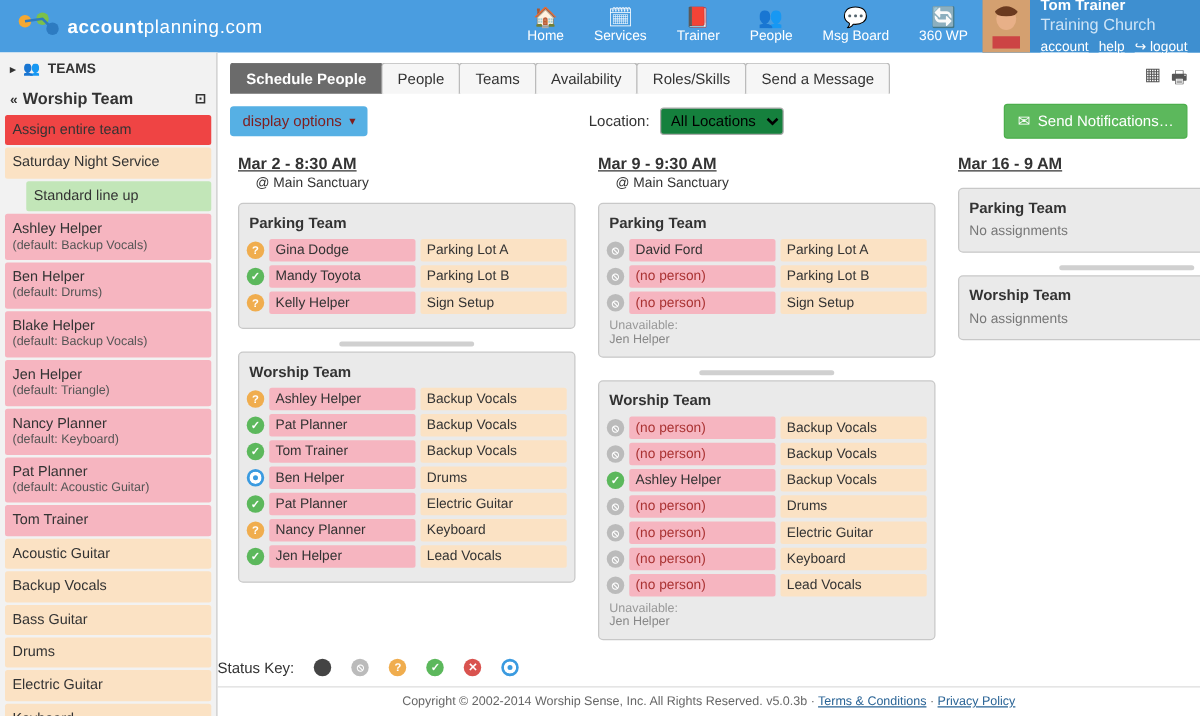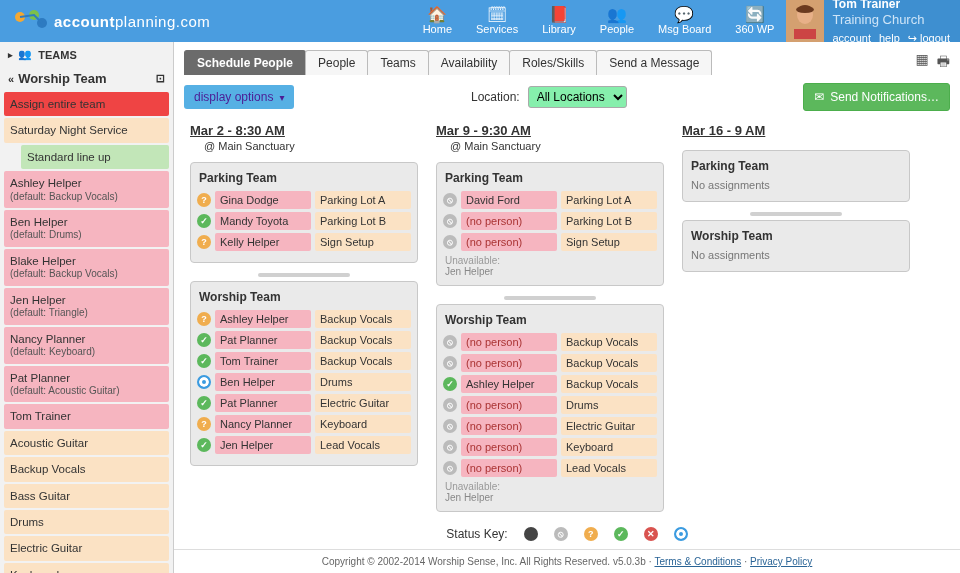--- a/index.html
+++ b/index.html
@@ -40,28 +40,28 @@
 .c-peach { background:#fbe2c4; }
 .c-green { background:#c2e6b8;margin-left:17px; }
 .c-pink { background:#f6b5c0; }
 
 .main { flex:1; display:flex; flex-direction:column; overflow:hidden; }
 .tabs-row { display:flex; align-items:center; padding:8px 10px 0 10px; gap:0; }
 .tab { border:1px solid #bbb; border-bottom:none; padding:5px 12px; font-size:12px; background:#f6f6f6; cursor:pointer; margin-right:-1px; border-radius:3px 3px 0 0; }
 .tab.active { background:#6b6b6b; color:#fff; border-color:#6b6b6b; font-weight:bold; }
 .tabs-row .right-icons { margin-left:auto; display:flex; gap:8px; font-size:14px; color:#555; }
 .subbar { display:flex; align-items:center; padding:8px 10px; gap:8px; }
-.disp-btn { background:#56b0e4; color:#4c1d95; border:none; padding:5px 10px; border-radius:3px; font-size:12px; cursor:pointer; display:flex; align-items:center; gap:6px; }
+.disp-btn { background:#56b0e4; color:#7f1d1d; border:none; padding:5px 10px; border-radius:3px; font-size:12px; cursor:pointer; display:flex; align-items:center; gap:6px; }
 .disp-btn::after { content:"▾"; font-size:10px; }
 .loc-label { margin-left:auto; font-size:12px; }
-.loc-select { font-size:12px; padding:2px 4px; border:1px solid #aaa; border-radius:3px; background:#86efac; }
+.loc-select { font-size:12px; padding:2px 4px; border:1px solid #aaa; border-radius:3px; background:#15803d; }
 .send-btn { margin-left:auto; background:#5cb85c; color:#fff; border:1px solid #4cae4c; padding:6px 10px; border-radius:3px; font-size:12px; cursor:pointer; display:flex; align-items:center; gap:6px; }
 
 .cols { display:flex; gap:18px; padding:4px 16px 10px 16px; overflow-x:auto; flex:1; align-items:flex-start; }
-.svc { width:228px; flex-shrink:0; }
+.svc { width:270px; flex-shrink:0; }
 .svc-head { font-weight:bold; font-size:13px; text-decoration:underline; cursor:pointer; }
 .svc-sub { font-size:11px; margin:2px 0 10px 14px; }
 .team-box { border:1px solid #c8c8c8; border-radius:4px; background:#eaeaea; margin-bottom:10px; padding:6px 6px 8px 6px; }
 .team-box h4 { font-size:12px; font-weight:bold; margin:2px 2px 6px 2px; }
 .assign-row { display:flex; align-items:center; gap:4px; margin-bottom:3px; }
 .status { width:14px; height:14px; border-radius:50%; display:flex; align-items:center; justify-content:center; font-size:9px; color:#fff; flex-shrink:0; font-weight:bold; }
 .st-q { background:#f0ad4e; }
 .st-y { background:#5cb85c; }
 .st-n { background:#d9534f; }
 .st-o { background:#3b9be0; box-shadow:inset 0 0 0 3px #fff; border:2px solid #3b9be0; width:14px; height:14px; }
@@ -69,21 +69,21 @@
 .st-k { background:#444; }
 .cell { flex:1; padding:3px 5px; font-size:11px; border-radius:2px; }
 .cell.name { background:#f6b5c0; }
 .cell.name.noperson { background:#f6b5c0; color:#a33; }
 .cell.role { background:#fbe2c4; }
 .divider { height:4px; background:#d0d0d0; margin:4px 30%; border-radius:2px; }
 .unavail { font-size:10px; color:#888; margin:4px 2px 0 2px; }
 .unavail .lbl { color:#999; }
 .noassign { font-size:11px; color:#777; padding:0 2px 2px 2px; }
 
-.status-key { text-align:center; padding:4px 0 8px 0; font-size:12px; display:flex; justify-content:center; align-items:center; gap:16px; }
+.status-key { text-align:center; padding:4px 0 8px 0; font-size:12px; display:flex; align-items:center; gap:16px; }
 .status-key .status { display:inline-flex; }
 
 .footer { text-align:center; font-size:10px; color:#666; padding:6px 0; border-top:1px solid #ddd; }
 .footer a { color:#2a6496; text-decoration:underline; cursor:pointer; }
 </style>
 </head>
 <body>
 
 <div class="topbar">
   <div class="logo">
@@ -102,21 +102,21 @@
       <div class="nav-item">
         <span class="ico">🏠</span>
         <span>Home</span>
       </div>
       <div class="nav-item">
         <span class="ico">🗓</span>
         <span>Services</span>
       </div>
       <div class="nav-item">
         <span class="ico">📕</span>
-        <span>Library</span>
+        <span>Trainer</span>
       </div>
       <div class="nav-item">
         <span class="ico">👥</span>
         <span>People</span>
       </div>
       <div class="nav-item">
         <span class="ico">💬</span>
         <span>Msg Board</span>
       </div>
       <div class="nav-item">

